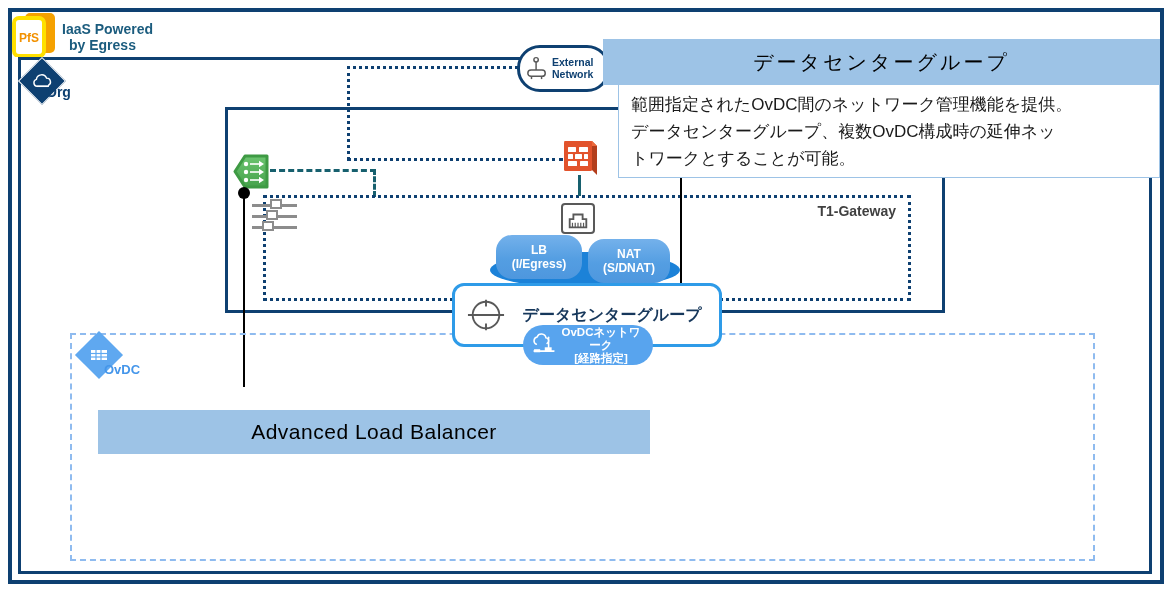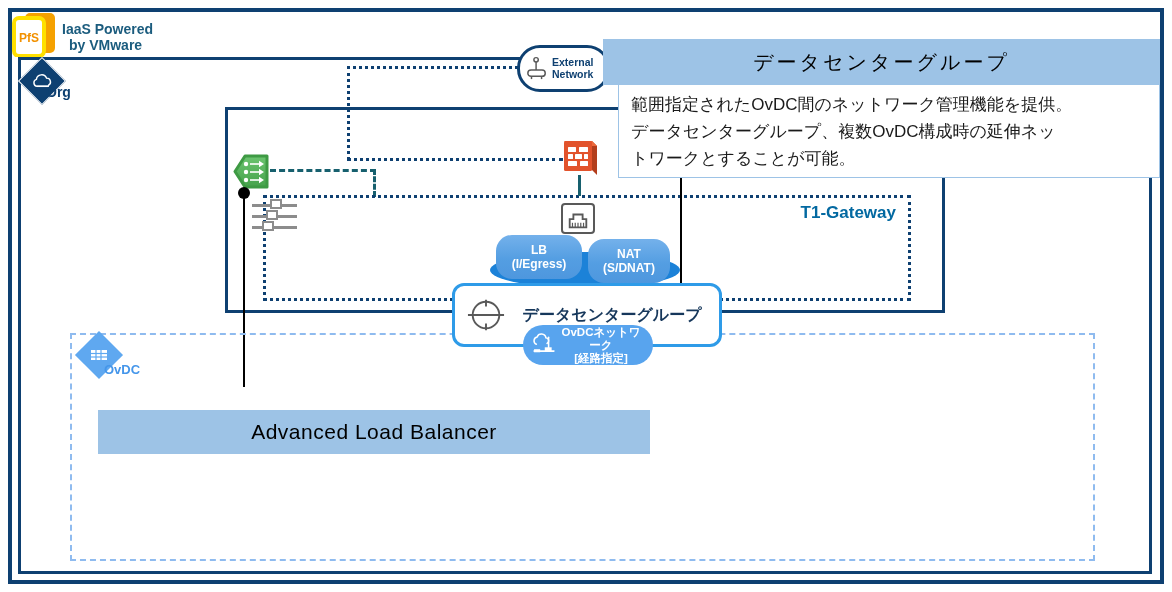--- a/index.html
+++ b/index.html
@@ -23,21 +23,21 @@
   .tealline-v{border-left:3px solid #17606E;}
   .blackline-v{border-left:2px solid #000;}
   .blackdot{width:12px;height:12px;border-radius:50%;background:#000;}
   
   .brand{font-size:14px;font-weight:bold;color:#1B5C7E;line-height:16px;}
   .org-label{font-size:14px;font-weight:bold;color:#0E4071;}
   .diamond{transform:rotate(45deg);}
   .diamond-inner{transform:rotate(-45deg);display:flex;align-items:center;justify-content:center;width:100%;height:100%;}
   .extpill{background:#fff;border:3px solid #0E4071;border-radius:23px;display:flex;align-items:center;gap:4px;padding:0 6px;}
   .extpill-label{font-size:10.5px;font-weight:bold;color:#0E4071;line-height:11.5px;}
-  .t1-label{font-size:17px;font-weight:bold;color:#0369a1;}
+  .t1-label{font-size:14px;font-weight:bold;color:#404040;}
   .badge{background:linear-gradient(180deg,#74B1EB 0%,#549EE2 55%,#4E97DE 100%);border-radius:16px;color:#fff;font-weight:bold;
          display:flex;flex-direction:column;align-items:center;justify-content:center;line-height:14px;font-size:12px;}
   .ellipse{background:#1C82D8;border-radius:50%;}
   .dcg-box{background:#fff;border:3px solid #2E9BE8;border-radius:12px;display:flex;align-items:center;padding:0 12px;gap:12px;}
   .dcg-label{font-size:16px;font-weight:bold;color:#16375B;flex:1;text-align:center;}
   .ovdc-pill{background:#58A4EE;border-radius:20px;color:#fff;display:flex;align-items:center;justify-content:center;gap:0;padding:0 8px;}
   .ovdc-pill-text{font-weight:bold;font-size:11.5px;line-height:13px;text-align:center;}
   .ovdc-label{font-size:13px;font-weight:bold;color:#4596EA;}
   
   .callout{box-shadow:none;}
@@ -232,21 +232,21 @@
 
   <span class="abs" style="left:12px;top:13px;width:44px;height:44px;">
     <svg width="44" height="44" viewBox="0 0 44 44">
       <rect x="13" y="0" width="30" height="40" rx="5" fill="#F5A100"></rect>
       <rect x="2" y="5" width="30" height="38" rx="5" fill="#fff" stroke="#FFE000" stroke-width="4"></rect>
       <text x="17" y="29" font-size="12" font-weight="bold" fill="#F29100" text-anchor="middle" font-family="Liberation Sans, sans-serif">PfS</text>
     </svg>
   </span>
   <div class="abs brand" style="left:62px;top:21px;">
     <div>IaaS Powered</div>
-    <div style="padding-left:7px;">by VMware</div>
+    <div style="padding-left:7px;">by Egress</div>
   </div>
 
   <div class="abs callout" style="left:603px;top:39px;width:557px;height:139px;z-index:20;">
     <div class="hd co-title-dcg" style="height:46px;">データセンターグループ</div>
     <div class="bd bd-dcg" style="height:93px;">
       <div>範囲指定されたOvDC間のネットワーク管理機能を提供。</div>
       <div>データセンターグループ、複数OvDC構成時の延伸ネッ</div>
       <div>トワークとすることが可能。</div>
     </div>
   </div>

